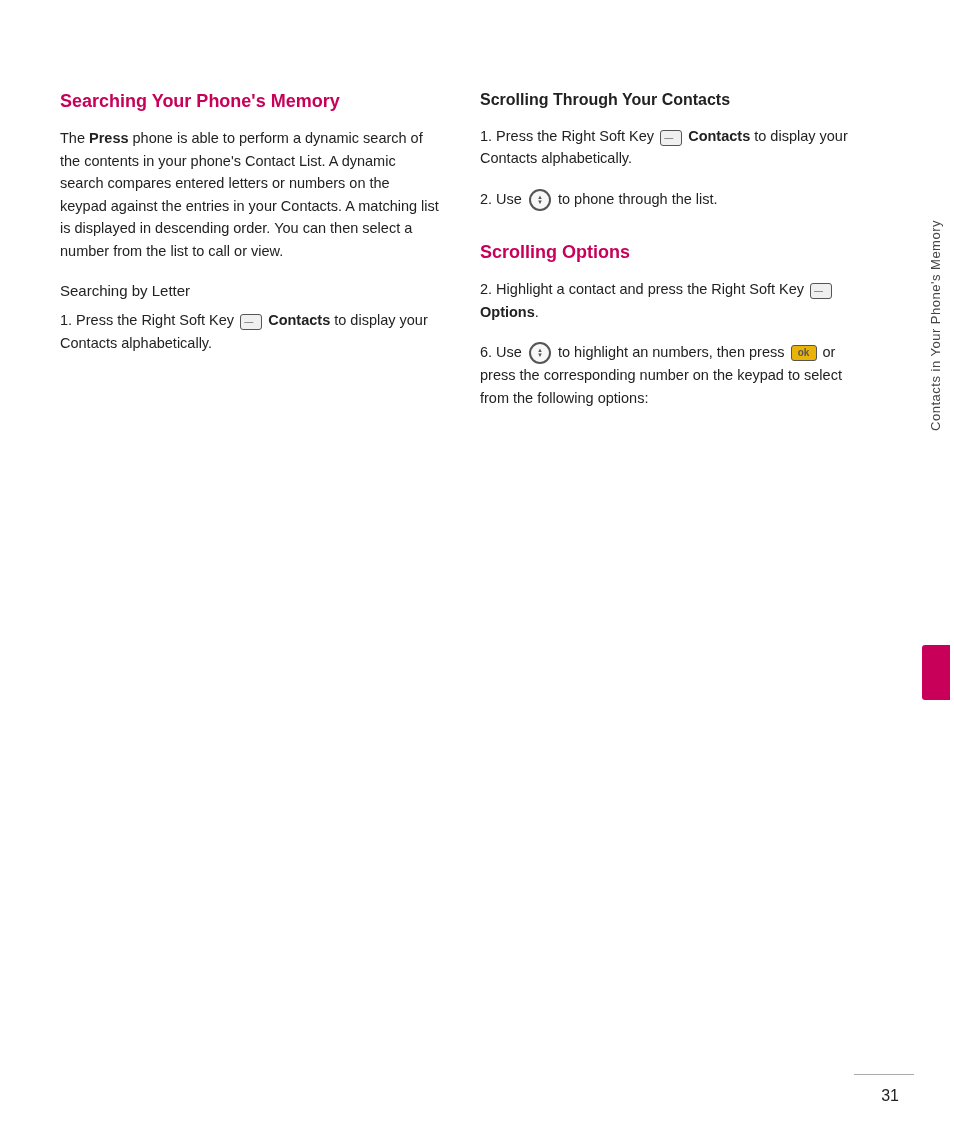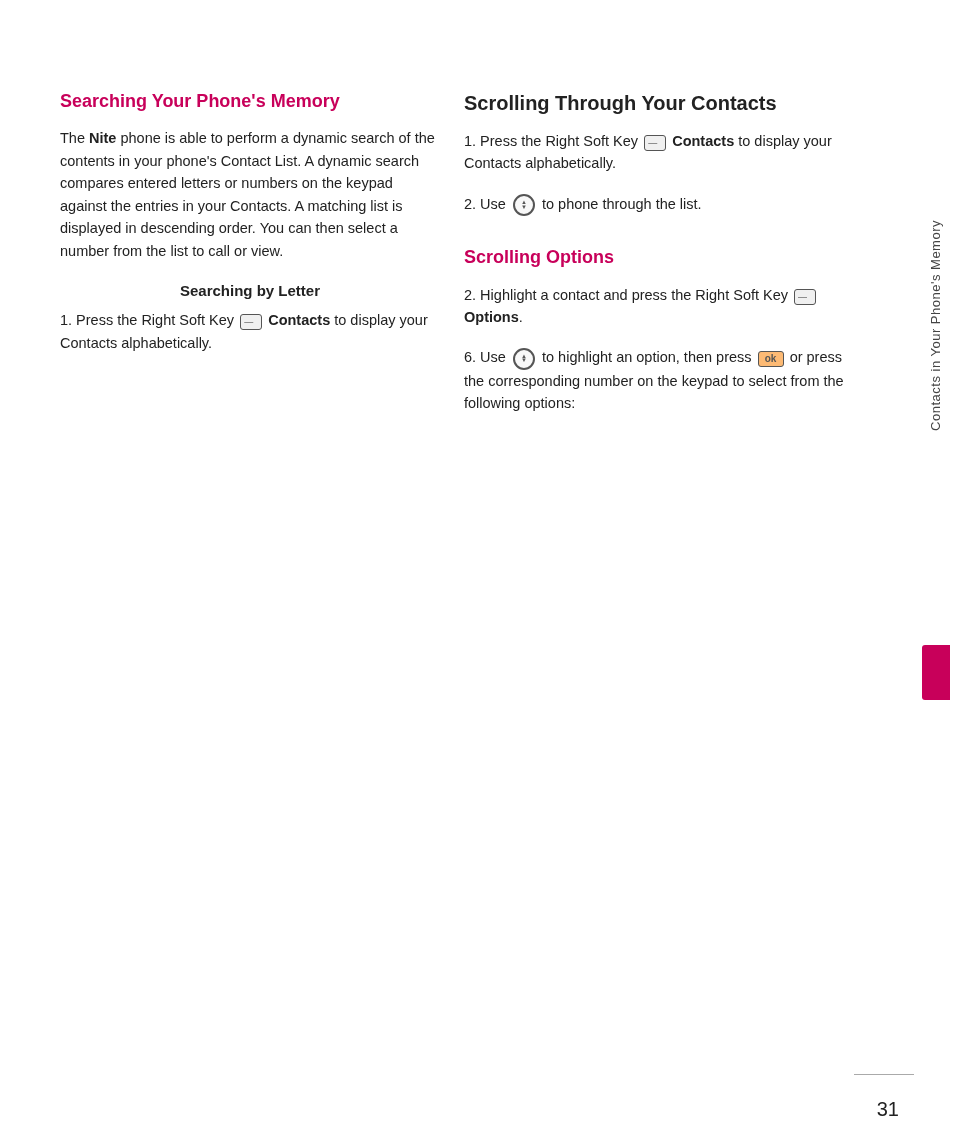--- a/index.html
+++ b/index.html
@@ -19,21 +19,21 @@
       width: 954px;
       min-height: 1145px;
       position: relative;
     }
 
     
     .main-content {
       flex: 1;
       padding: 90px 40px 60px 60px;
       display: flex;
-      gap: 24px;
+      gap: 40px;
     }
 
     
     .left-column {
       flex: 1;
       max-width: 380px;
     }
 
     
     .right-column {
@@ -45,46 +45,45 @@
     .section-title-pink {
       color: #c8005a;
       font-size: 18px;
       font-weight: bold;
       line-height: 1.3;
       margin-bottom: 14px;
     }
 
     .section-title-black {
       color: #222;
-      font-size: 20px;
+      font-size: 16px;
       font-weight: bold;
       line-height: 1.3;
       margin-bottom: 14px;
     }
 
     
     .body-text {
       font-size: 14.5px;
       line-height: 1.55;
       color: #222;
       margin-bottom: 20px;
     }
 
     .body-text strong {
       font-weight: bold;
     }
 
     
     .sub-heading {
       font-size: 15px;
-      font-weight: bold;
+      font-weight: normal;
       color: #222;
       margin-bottom: 10px;
       margin-top: 8px;
-      text-align: center;
     }
 
     
     .numbered-item {
       margin-bottom: 18px;
       font-size: 14.5px;
       line-height: 1.55;
       color: #222;
     }
 
@@ -164,21 +163,21 @@
       height: 16px;
       border: 1.5px solid #555;
       border-radius: 3px;
       font-size: 10px;
       font-weight: bold;
       color: #555;
       text-align: center;
       line-height: 13px;
       vertical-align: middle;
       margin: 0 2px;
-      background: #fdba74;
+      background: #eab308;
     }
 
     
     .sidebar-tab {
       position: absolute;
       right: 0;
       top: 200px;
       width: 36px;
       height: 500px;
       display: flex;
@@ -200,23 +199,23 @@
       width: 28px;
       height: 55px;
       background: #c8005a;
       border-radius: 3px 0 0 3px;
       margin-top: auto;
     }
 
     
     .page-number {
       position: absolute;
-      bottom: 24px;
+      bottom: 40px;
       right: 55px;
-      font-size: 20px;
+      font-size: 16px;
       color: #222;
     }
 
     
     .page-divider {
       position: absolute;
       bottom: 70px;
       right: 40px;
       width: 60px;
       height: 1px;
@@ -228,21 +227,21 @@
 
 <div class="page-container">
 
   <div class="main-content">
 
     <div class="left-column">
 
       <div class="section-title-pink">Searching Your Phone's Memory</div>
 
       <p class="body-text">
-        The <strong>Nite</strong> phone is able to perform a dynamic search of the contents in your phone's Contact List. A dynamic search compares entered letters or numbers on the keypad against the entries in your Contacts. A matching list is displayed in descending order. You can then select a number from the list to call or view.
+        The <strong>Press</strong> phone is able to perform a dynamic search of the contents in your phone's Contact List. A dynamic search compares entered letters or numbers on the keypad against the entries in your Contacts. A matching list is displayed in descending order. You can then select a number from the list to call or view.
       </p>
 
       <div class="sub-heading">Searching by Letter</div>
 
       <div class="numbered-item">
         <span class="item-number">1. Press the Right Soft Key </span>
         <span class="icon-softkey"></span>
         <strong> Contacts</strong> to display your Contacts alphabetically.
       </div>
 
@@ -271,21 +270,21 @@
 
         <div class="numbered-item">
           <span>2. Highlight a contact and press the Right Soft Key </span>
           <span class="icon-softkey"></span>
           <strong> Options</strong>.
         </div>
 
         <div class="numbered-item">
           <span>6. Use </span>
           <span class="icon-nav"></span>
-          <span> to highlight an option, then press </span>
+          <span> to highlight an numbers, then press </span>
           <span class="icon-ok">ok</span>
           <span> or press the corresponding number on the keypad to select from the following options:</span>
         </div>
       </div>
 
     </div>
 
   </div>
 
   <div class="sidebar-tab">

